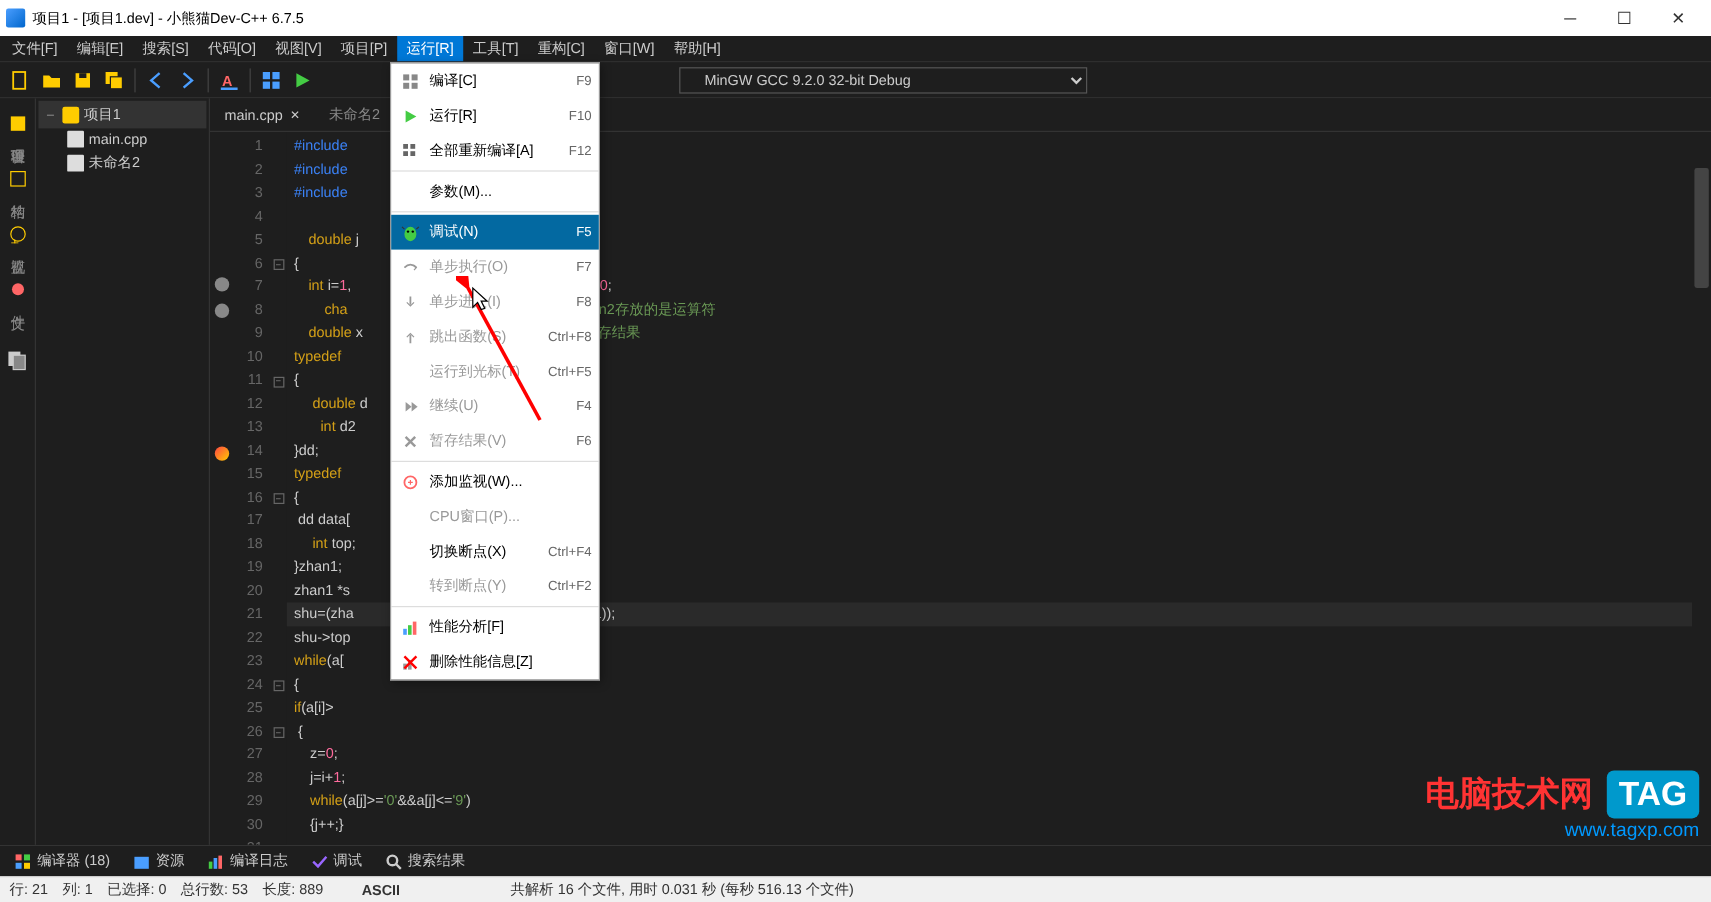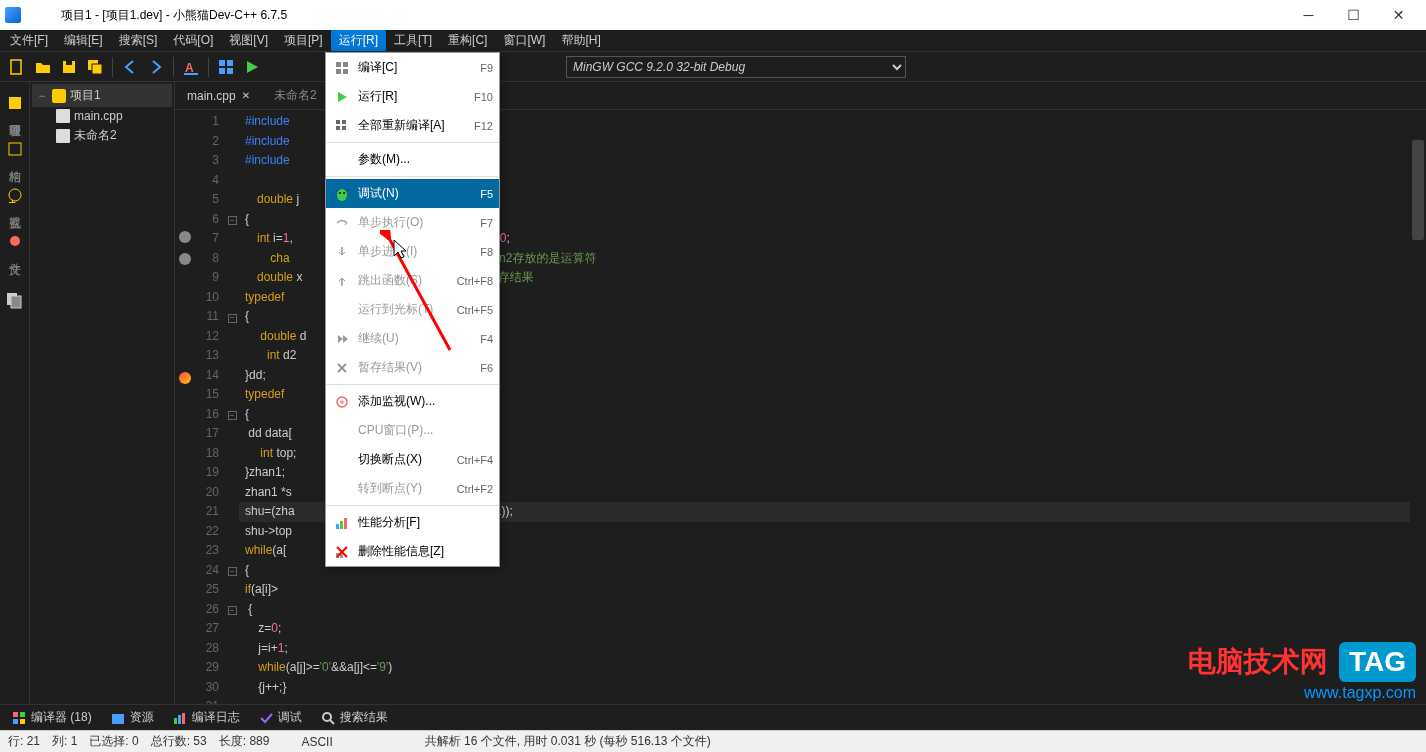--- a/index.html
+++ b/index.html
@@ -1,33 +1,33 @@
 <!DOCTYPE html>
 <html><head>
 <meta charset="utf-8">
 <style>
 * { margin: 0; padding: 0; box-sizing: border-box; font-family: "Microsoft YaHei", sans-serif; font-size: 12px; }
 body { background: #1e1e1e; color: #ccc; overflow: hidden; width: 1426px; height: 752px; position: relative; }
 
 .titlebar { height: 30px; background: #fff; display: flex; align-items: center; padding: 0 5px; color: #000; }
 .titlebar .app-icon { width: 16px; height: 16px; background: linear-gradient(135deg, #4a9eff, #0066cc); margin-right: 6px; border-radius: 2px; }
-.titlebar .title { flex: 1; margin-left: 34px; }
+.titlebar .title { flex: 1; }
 .win-controls { display: flex; gap: 0; margin-left: auto; }
 .win-btn { width: 45px; height: 30px; display: flex; align-items: center; justify-content: center; cursor: pointer; color: #333; font-size: 14px; }
 
 .menubar { height: 22px; background: #1e1e1e; display: flex; padding: 0 2px; border-bottom: 1px solid #333; }
 .menu-item { padding: 2px 8px; cursor: pointer; color: #ccc; }
 .menu-item.active { background: #0078d7; color: #fff; }
 
 .toolbar { height: 30px; background: #1e1e1e; display: flex; align-items: center; padding: 2px 5px; border-bottom: 1px solid #333; gap: 2px; }
 .tb-btn { width: 24px; height: 24px; display: flex; align-items: center; justify-content: center; cursor: pointer; }
 .tb-sep { width: 1px; height: 20px; background: #444; margin: 0 3px; }
 .tb-group { display: flex; gap: 2px; align-items: center; }
 .compiler-select { margin-left: 8px; }
-.compiler-select select { width: 340px; height: 22px; background: #1e1e1e; color: #ccc; border: 1px solid #555; padding: 0 2px; font-style: italic; }
+.compiler-select select { width: 340px; height: 22px; background: #1e1e1e; color: #ccc; border: 1px solid #555; padding: 0 16px; }
 
 .main-area { display: flex; height: calc(100% - 30px - 22px - 30px - 26px - 22px); }
 
 .left-sidebar { width: 30px; background: #1e1e1e; display: flex; flex-direction: column; align-items: center; padding-top: 5px; gap: 10px; border-right: 1px solid #333; }
 .sidebar-tab { writing-mode: vertical-rl; padding: 8px 4px; cursor: pointer; color: #888; font-size: 11px; display: flex; align-items: center; gap: 4px; }
 .sidebar-icon { width: 20px; height: 20px; }
 
 .project-panel { width: 145px; background: #1e1e1e; border-right: 1px solid #333; padding: 2px; }
 .tree-item { display: flex; align-items: center; padding: 2px 4px; cursor: pointer; gap: 4px; }
 .tree-item.root { background: #333; padding: 3px 4px; }
@@ -573,21 +573,21 @@
       <span>搜索结果</span>
     </div>
 </div>
 
 <div class="statusbar">
   <span class="status-seg">行:  21</span>
   <span class="status-seg">列:    1</span>
   <span class="status-seg">已选择:    0</span>
   <span class="status-seg">总行数:   53</span>
   <span class="status-seg">长度:   889</span>
-  <span class="status-seg" style="margin-left:20px;">ASCII</span>
+  <span class="status-seg" style="margin-left:20px;font-weight:bold;">ASCII</span>
   <span class="status-seg" style="margin-left:80px;">共解析 16 个文件, 用时 0.031 秒 (每秒 516.13 个文件)</span>
 </div>
 
 <div class="watermark">
   <div>
     <span class="wm-main">电脑技术网</span>
     <span class="wm-tag">TAG</span>
   </div>
   <div class="wm-url">www.tagxp.com</div>
 </div>

